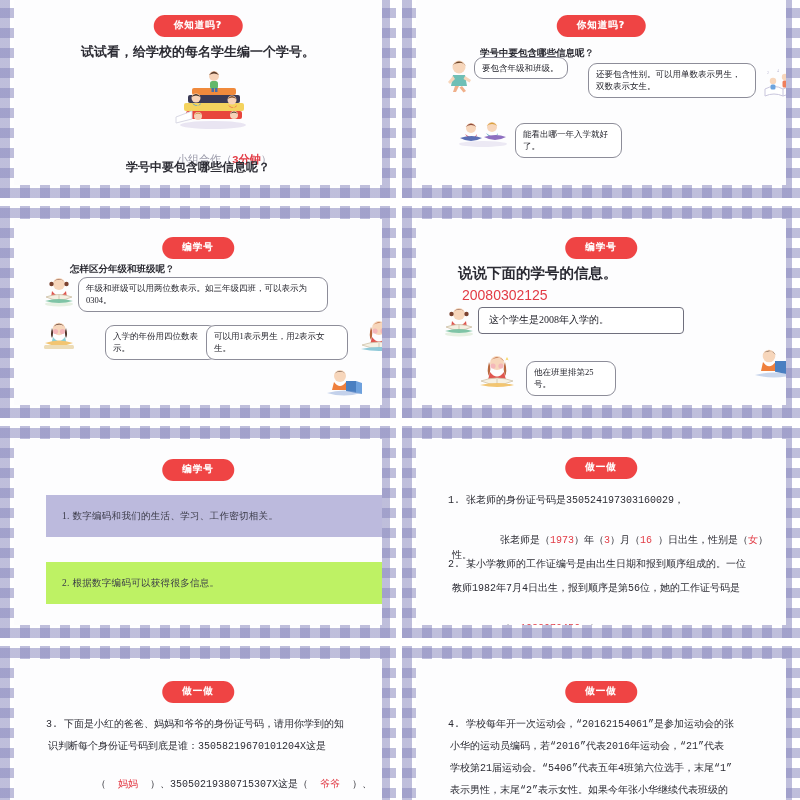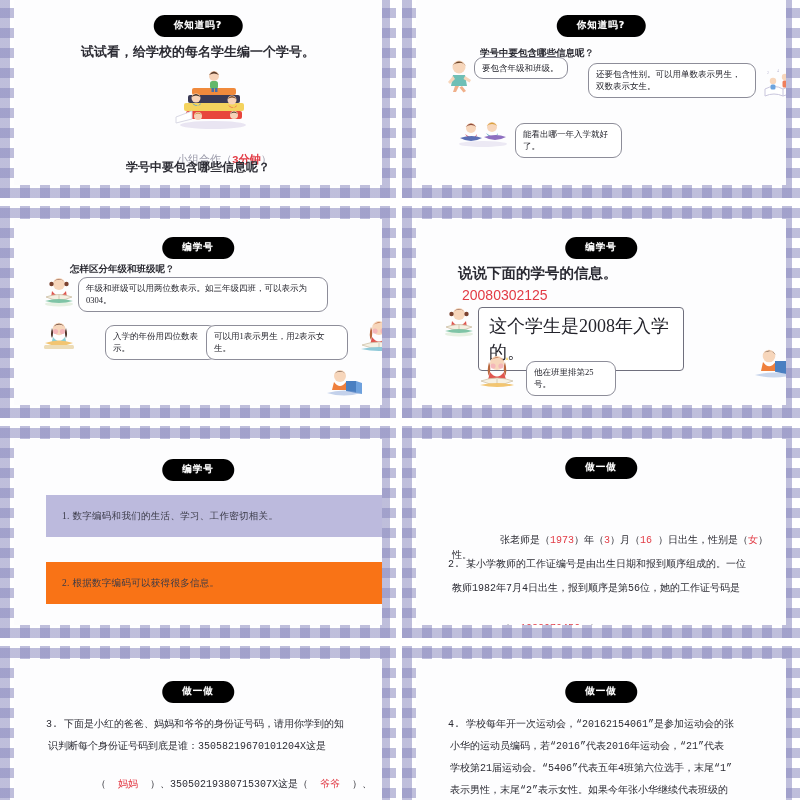--- a/index.html
+++ b/index.html
@@ -25,21 +25,21 @@
   }
   .slide .inner{
     position:relative;width:100%;height:100%;
     background:#fdfdfe;
     overflow:hidden;
   }
 
   
   .pill{
     position:absolute;left:50%;transform:translateX(-50%);
-    background:#000000;
+    background:#ef4444;
     color:#ffffff;
     border-radius:30px;
     font-size:9.5px;
     letter-spacing:1px;
     padding:4px 20px 5px 20px;
     white-space:nowrap;
     font-family:"DejaVu Sans","Liberation Sans",sans-serif;
     font-weight:bold;
     text-shadow:0 0 1px rgba(255,255,255,.5);
   }
@@ -53,33 +53,33 @@
   .bub{
     position:absolute;box-sizing:border-box;
     background:#ffffff;
     border:1px solid #8d8d99;
     border-radius:9px;
     padding:4px 7px;
     color:#23232b;
     line-height:1.45;
     font-size:8.5px;
   }
-  .bub.big{font-size:18px;border-radius:4px;border-color:#6f6f7d;padding:5px 10px;}
+  .bub.big{font-size:10px;border-radius:4px;border-color:#6f6f7d;padding:5px 10px;}
 
   
   .bar{
     position:absolute;box-sizing:border-box;
     display:flex;align-items:center;
     padding:0 16px;
     font-size:9.5px;
     color:#3a3a47;
     letter-spacing:.3px;
   }
   .bar.b1{background:#bcbadd;}
-  .bar.b2{background:#f97316;}
+  .bar.b2{background:#bef264;}
 
   
   .fig{position:absolute;}
   .fig svg{display:block;}
 </style>
 </head>
 <body>
 
 <div class="deck">
 
@@ -309,20 +309,21 @@
       <div class="bar b1" style="left:32px;top:56px;width:336px;height:42px;">1. 数字编码和我们的生活、学习、工作密切相关。</div>
 
       <div class="bar b2" style="left:32px;top:123px;width:336px;height:42px;">2. 根据数字编码可以获得很多信息。</div>
     </div>
   </div>
 
   <div class="slide" style="left:402px;top:426px;width:398px;height:212px;">
     <div class="inner">
       <div class="pill" style="top:18px;">做一做</div>
 
+      <div class="txt" style="top:54px;left:32px;font-size:10px;">1. 张老师的身份证号码是350524197303160029，</div>
 
       <div class="txt" style="top:78px;left:36px;font-size:10px;">
         <span>张老师是（</span><span class="red">1973</span><span>）年（</span><span class="red">3</span><span>）月（</span><span class="red">16</span><span> ）日出生，性别是（</span><span class="red">女</span><span>）性。</span>
       </div>
 
       <div class="txt" style="top:118px;left:32px;font-size:10px;">2. 某小学教师的工作证编号是由出生日期和报到顺序组成的。一位</div>
       <div class="txt" style="top:142px;left:36px;font-size:10px;">教师1982年7月4日出生，报到顺序是第56位，她的工作证号码是</div>
 
       <div class="txt" style="top:166px;left:36px;font-size:10px;">
         <span>（</span><span class="red" style="padding:0 10px;">1982070456</span><span>）。</span>

